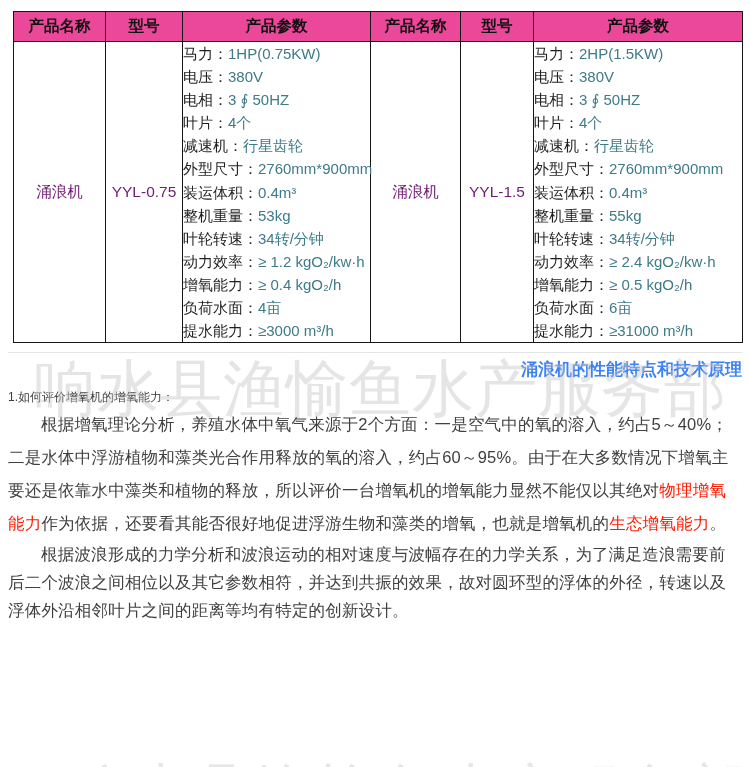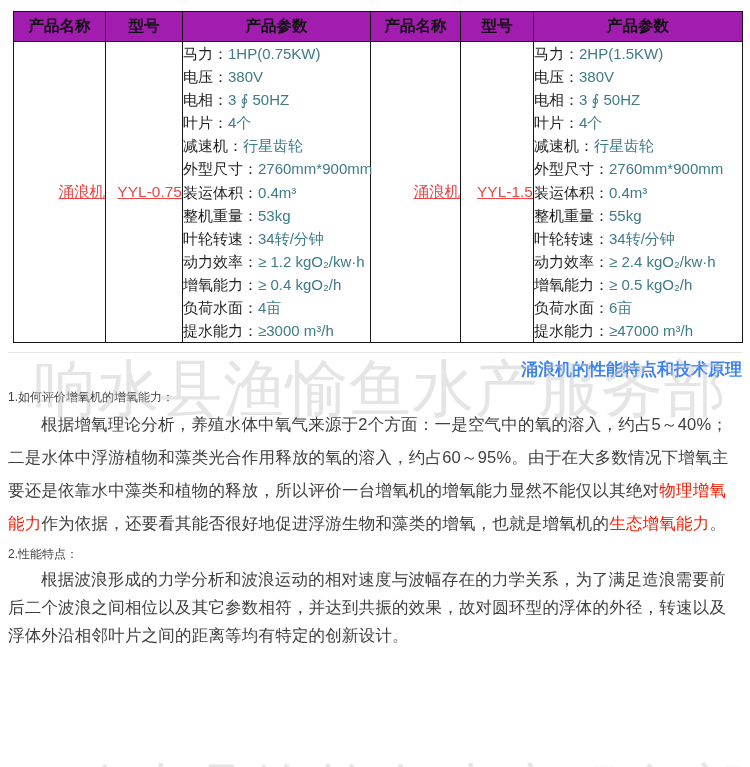--- a/index.html
+++ b/index.html
@@ -12,25 +12,25 @@
   
   .spec-table{
     border-collapse:collapse;table-layout:fixed;
     margin:11px 0 0 13px;width:729px;
   }
   .spec-table th,.spec-table td{
     border:1.5px solid #151515;
     padding:0;vertical-align:middle;
   }
   .spec-table th{
-    background:#a21caf;color:#101010;
+    background:#ec4899;color:#101010;
     font-size:15.5px;font-weight:700;height:29px;text-align:center;
   }
   .name-cell,.model-cell{
-    text-align:right;font-size:15.5px;color:#ef4444;text-decoration:underline;
+    text-align:center;font-size:15.5px;color:#701a75;
   }
   .params-cell{
     vertical-align:top;padding:3px 2px 3px 6px;margin-top:40px;
   }
   .param-line{
     font-size:15px;line-height:23.1px;height:23.1px;white-space:nowrap;
     color:#1f1f1f;
   }
   .plabel{color:#1f1f1f;}
   .pvalue{color:#3d7b88;}
@@ -119,32 +119,31 @@
           <div class="param-line"><span class="plabel">电相：</span><span class="pvalue">3 ∮ 50HZ</span></div>
           <div class="param-line"><span class="plabel">叶片：</span><span class="pvalue">4个</span></div>
           <div class="param-line"><span class="plabel">减速机：</span><span class="pvalue">行星齿轮</span></div>
           <div class="param-line"><span class="plabel">外型尺寸：</span><span class="pvalue">2760mm*900mm</span></div>
           <div class="param-line"><span class="plabel">装运体积：</span><span class="pvalue">0.4m³</span></div>
           <div class="param-line"><span class="plabel">整机重量：</span><span class="pvalue">55kg</span></div>
           <div class="param-line"><span class="plabel">叶轮转速：</span><span class="pvalue">34转/分钟</span></div>
           <div class="param-line"><span class="plabel">动力效率：</span><span class="pvalue">≥ 2.4 kgO₂/kw·h</span></div>
           <div class="param-line"><span class="plabel">增氧能力：</span><span class="pvalue">≥ 0.5  kgO₂/h</span></div>
           <div class="param-line"><span class="plabel">负荷水面：</span><span class="pvalue">6亩</span></div>
-          <div class="param-line"><span class="plabel">提水能力：</span><span class="pvalue">≥47000 m³/h</span></div>
+          <div class="param-line"><span class="plabel">提水能力：</span><span class="pvalue">≥31000 m³/h</span></div>
         </td>
   </tr>
 </tbody>
   </table>
 
 <div class="article">
   <div class="rule"></div>
   <div class="article-heading">涌浪机的性能特点和技术原理</div>
   <div>
       <div class="sec-title">1.如何评价增氧机的增氧能力：</div>
       <p class="sec-para para-0"><span>根据增氧理论分析，养殖水体中氧气来源于2个方面：一是空气中的氧的溶入，约占5～40%；二是水体中浮游植物和藻类光合作用释放的氧的溶入，约占60～95%。由于在大多数情况下增氧主要还是依靠水中藻类和植物的释放，所以评价一台增氧机的增氧能力显然不能仅以其绝对</span><span class="red">物理增氧能力</span><span>作为依据，还要看其能否很好地促进浮游生物和藻类的增氧，也就是增氧机的</span><span class="red">生态增氧能力</span><span>。</span></p>
-      <div class="sec-title">2.性能特点：</div>
       <p class="sec-para para-2"><span>根据波浪形成的力学分析和波浪运动的相对速度与波幅存在的力学关系，为了满足造浪需要前后二个波浪之间相位以及其它参数相符，并达到共振的效果，故对圆环型的浮体的外径，转速以及浮体外沿相邻叶片之间的距离等均有特定的创新设计。</span></p>
     </div>
 </div>
 
 <div class="watermark-main">响水县渔愉鱼水产服务部</div>
 <div class="wash-band"></div>
 <div class="watermark-bottom">响水县渔愉鱼水产服务部</div>
 
 </body></html>

